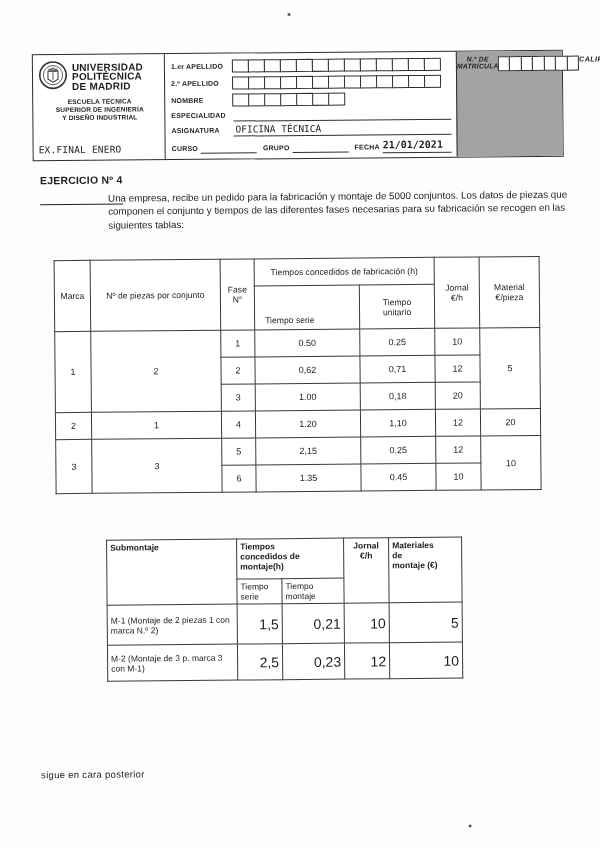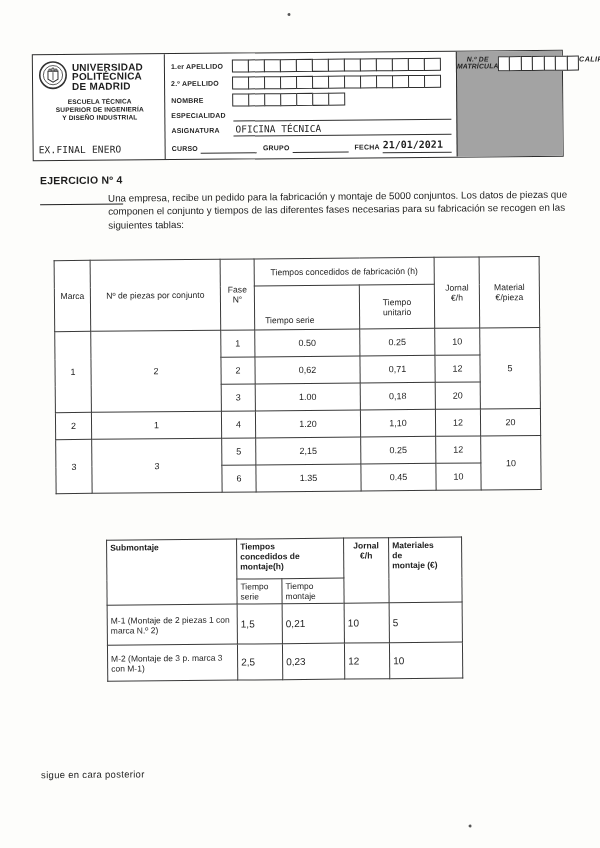--- a/index.html
+++ b/index.html
@@ -63,21 +63,21 @@
   .t1 .hspan { height: 27px; }
   .t1 .hsub { height: 44px; }
   .t1 .serie-h { vertical-align: bottom; text-align: left; padding-left: 10px; padding-bottom: 4px; }
   .t1 tr.brow td { height: 27px; font-size: 9px; }
 
   .t2 { left: 105px; top: 538px; width: 355px; }
   .t2 td { font-size: 8.5px; padding: 2px 3px; vertical-align: top; text-align: left; }
   .t2 .h2 { font-weight: bold; }
   .t2 .hs1 { height: 40px; }
   .t2 .hs2 { height: 24px; }
-  .t2 .val { text-align: left; vertical-align: middle; font-size: 10px; border-radius: 18px; }
+  .t2 .val { text-align: right; vertical-align: middle; font-size: 14px; border-radius: 18px; }
   .t2 .dash { border-left: 1px dashed #555; }
   .t2 tr.brow1 td { height: 40px; }
   .t2 tr.brow2 td { height: 36px; }
   .t2 .lbl { vertical-align: middle; }
   .t2 .hcenter { text-align: center; }
 
   .foot { position: absolute; left: 38px; top: 767px; font-size: 9.5px; letter-spacing: 0.3px; color: #222; }
 </style>
 </head>
 <body>

